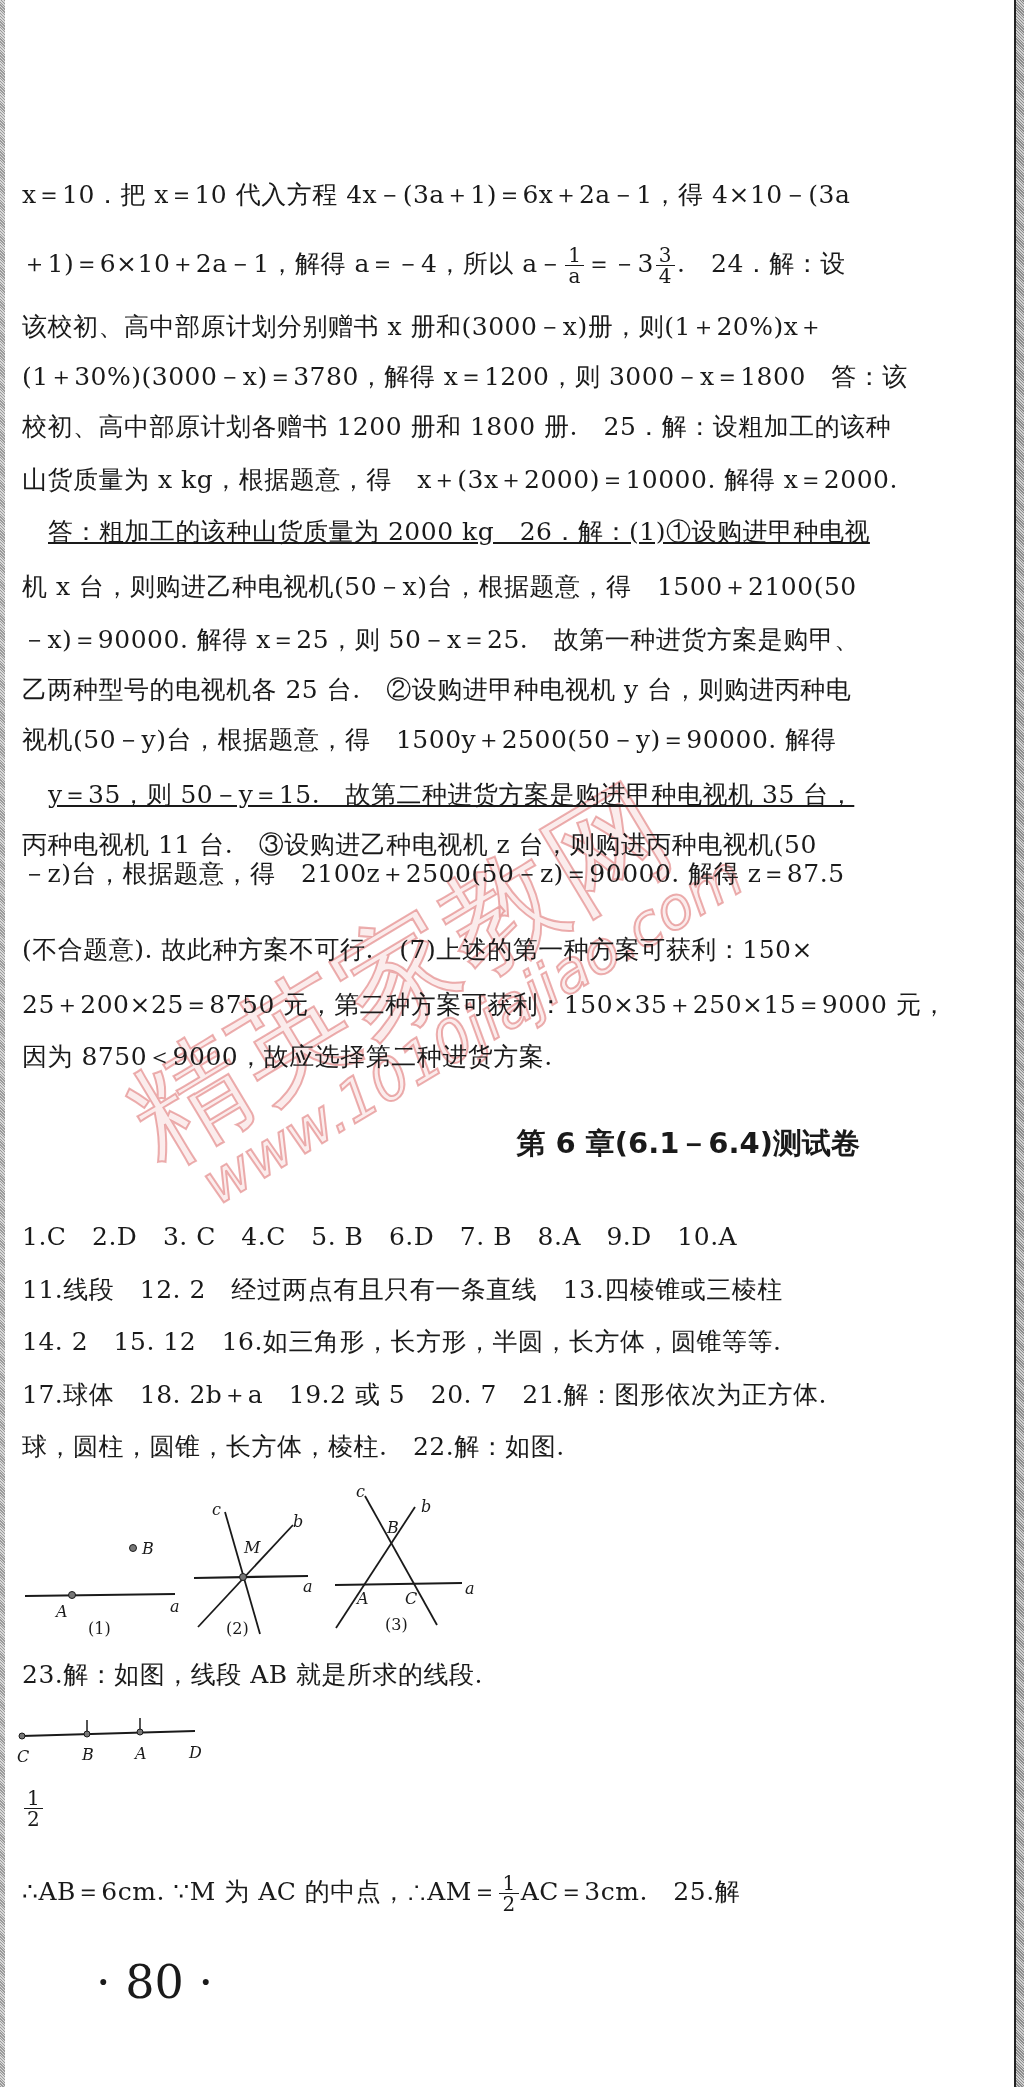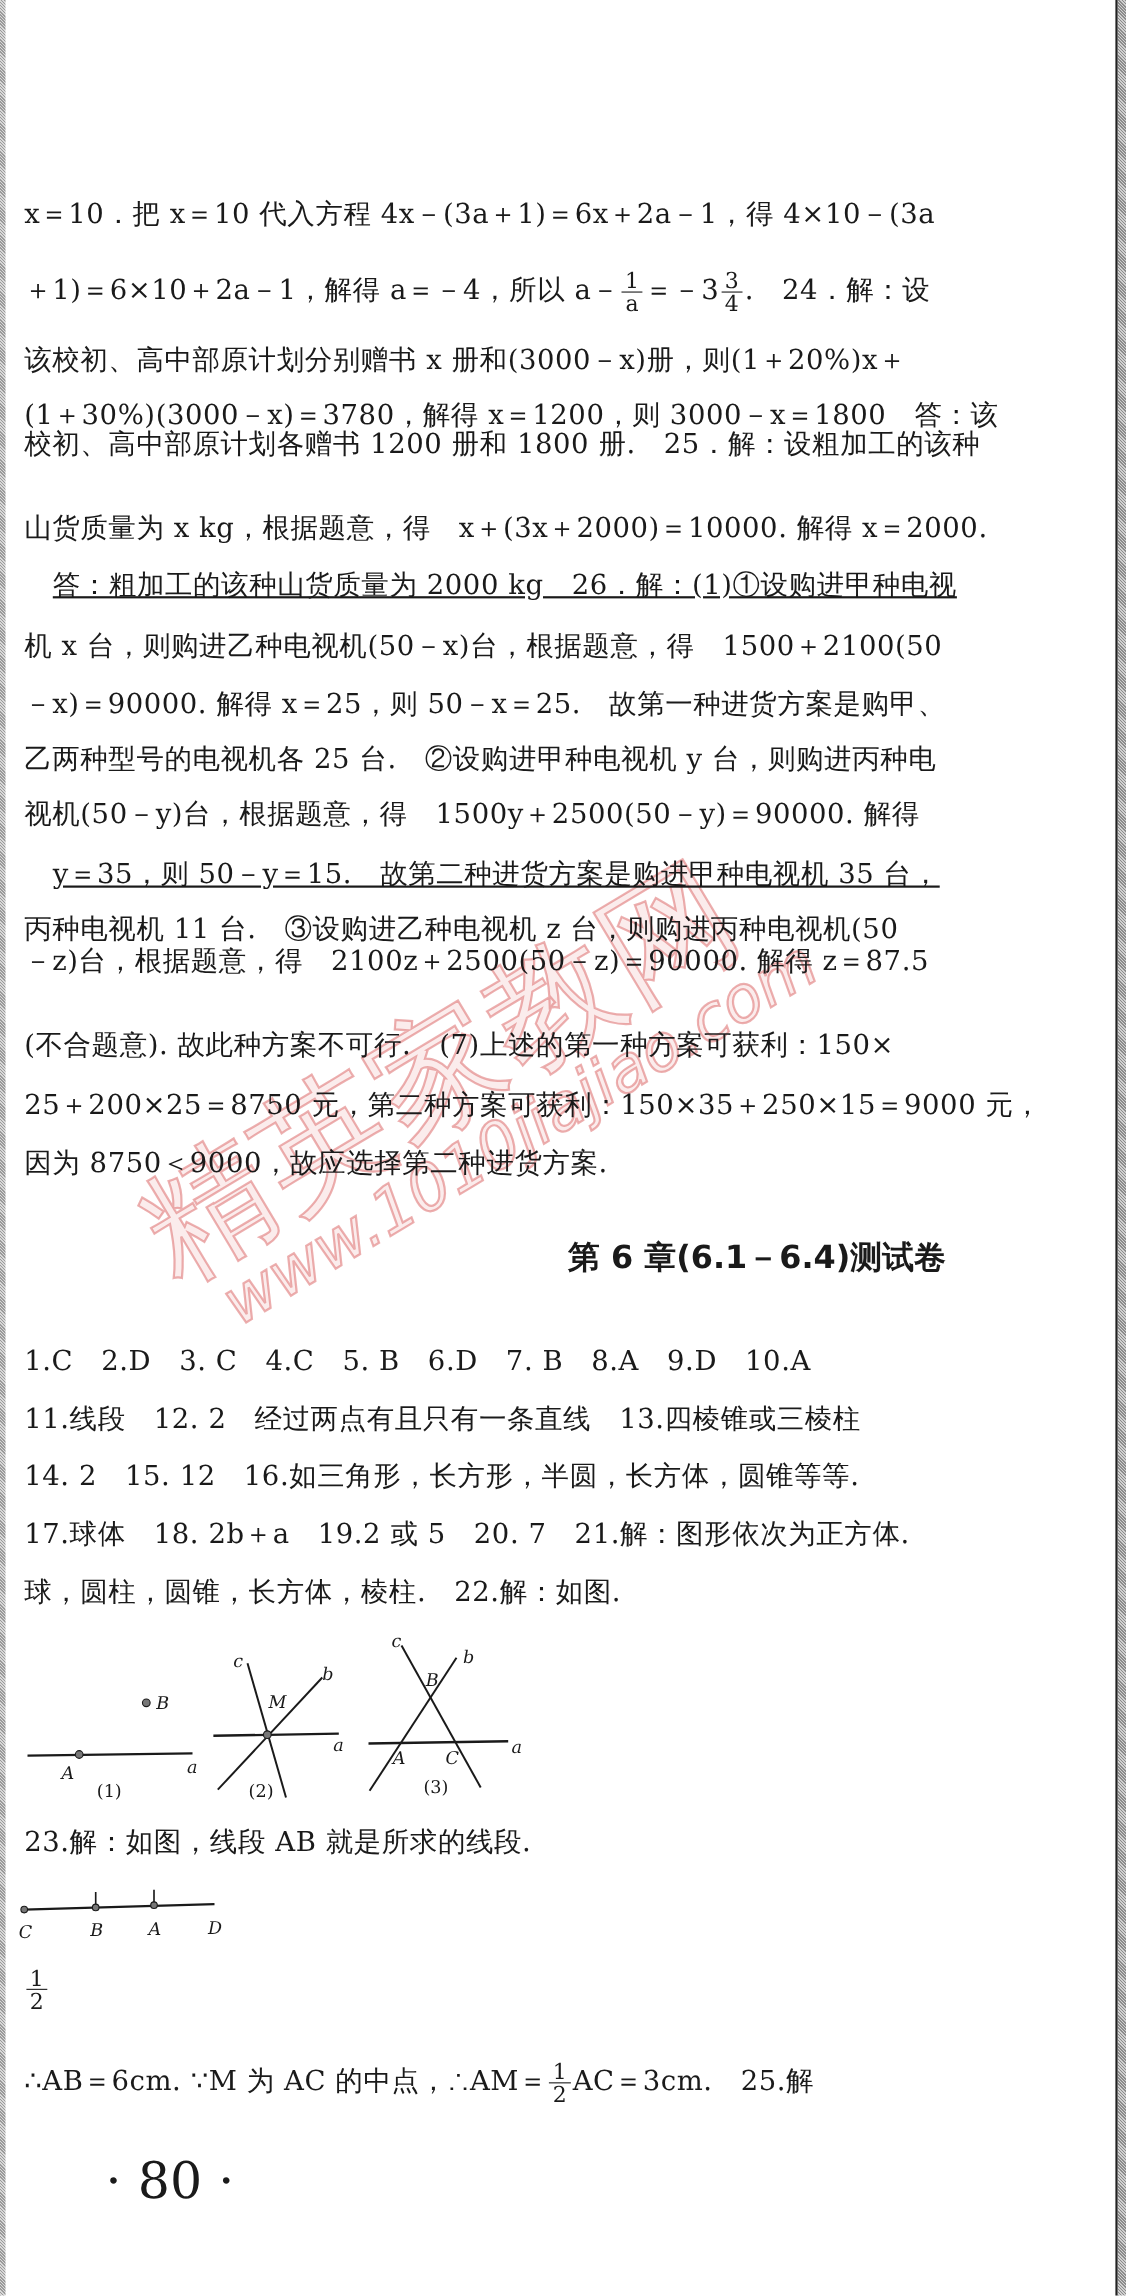--- a/index.html
+++ b/index.html
@@ -58,21 +58,21 @@
 <div class="watermark wm-cn">精英家教网</div>
 <div class="watermark wm-url">www.1010jiajiao.com</div>
 
 <div>
   <div class="line" style="top:178px">x＝10．把 x＝10 代入方程 4x－(3a＋1)＝6x＋2a－1，得 4×10－(3a</div>
   <div class="line" style="top:245px">
     <span>＋1)＝6×10＋2a－1，解得 a＝－4，所以 a－</span><span class="frac"><span class="num">1</span><span class="den">a</span></span><span>＝－3</span><span class="frac"><span class="num">3</span><span class="den">4</span></span><span>.　24．解：设</span>
   </div>
   <div class="line" style="top:310px">该校初、高中部原计划分别赠书 x 册和(3000－x)册，则(1＋20%)x＋</div>
   <div class="line" style="top:360px">(1＋30%)(3000－x)＝3780，解得 x＝1200，则 3000－x＝1800　答：该</div>
-  <div class="line" style="top:387px">校初、高中部原计划各赠书 1200 册和 1800 册.　25．解：设粗加工的该种</div>
+  <div class="line" style="top:410px">校初、高中部原计划各赠书 1200 册和 1800 册.　25．解：设粗加工的该种</div>
   <div class="line" style="top:463px">山货质量为 x kg，根据题意，得　x＋(3x＋2000)＝10000. 解得 x＝2000.</div>
   <div class="line indent" style="top:515px">答：粗加工的该种山货质量为 2000 kg　26．解：(1)①设购进甲种电视</div>
   <div class="line" style="top:570px">机 x 台，则购进乙种电视机(50－x)台，根据题意，得　1500＋2100(50</div>
   <div class="line" style="top:623px">－x)＝90000. 解得 x＝25，则 50－x＝25.　故第一种进货方案是购甲、</div>
   <div class="line" style="top:673px">乙两种型号的电视机各 25 台.　②设购进甲种电视机 y 台，则购进丙种电</div>
   <div class="line" style="top:723px">视机(50－y)台，根据题意，得　1500y＋2500(50－y)＝90000. 解得</div>
   <div class="line indent" style="top:778px">y＝35，则 50－y＝15.　故第二种进货方案是购进甲种电视机 35 台，</div>
   <div class="line" style="top:828px">丙种电视机 11 台.　③设购进乙种电视机 z 台，则购进丙种电视机(50</div>
   <div class="line" style="top:857px">－z)台，根据题意，得　2100z＋2500(50－z)＝90000. 解得 z＝87.5</div>
   <div class="line" style="top:933px">(不合题意). 故此种方案不可行.　(7)上述的第一种方案可获利：150×</div>

